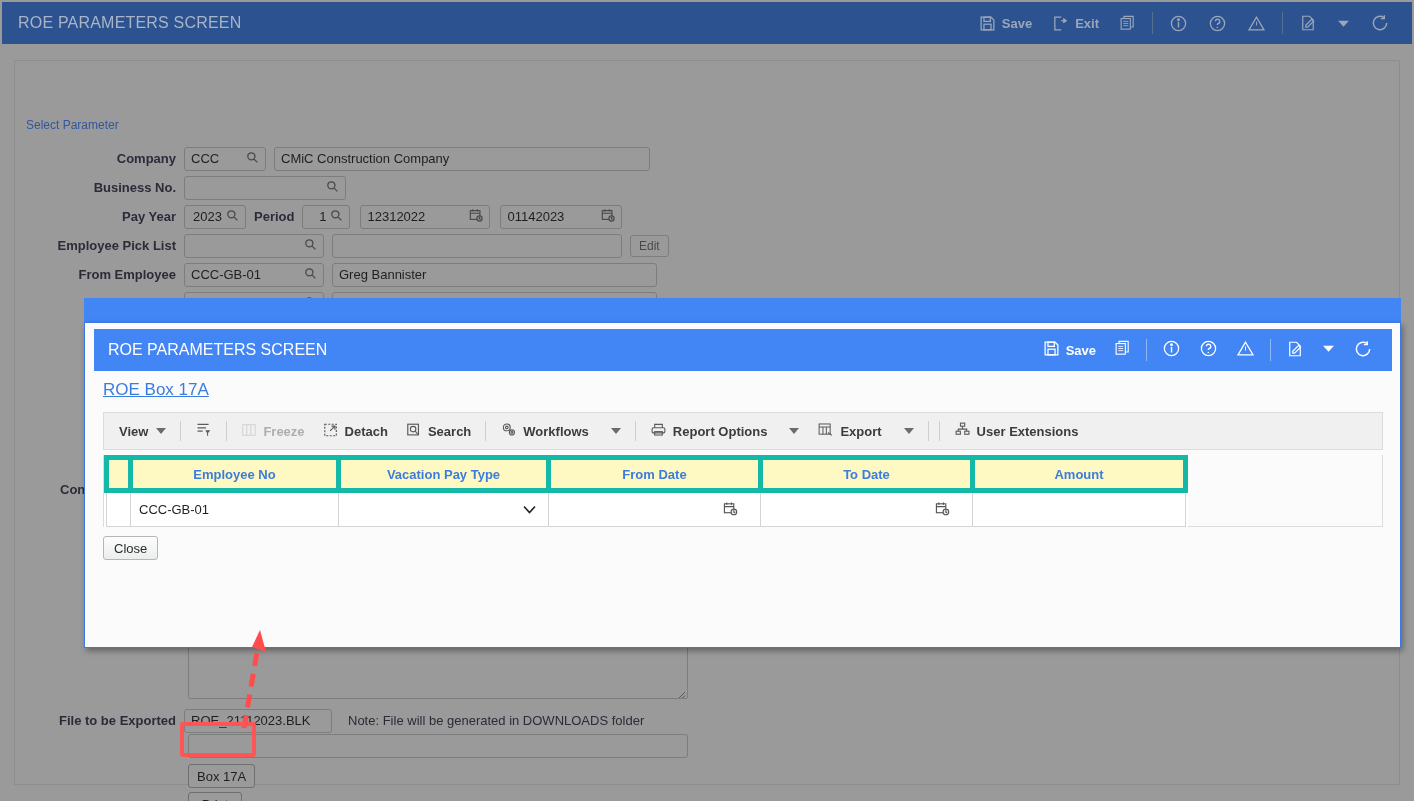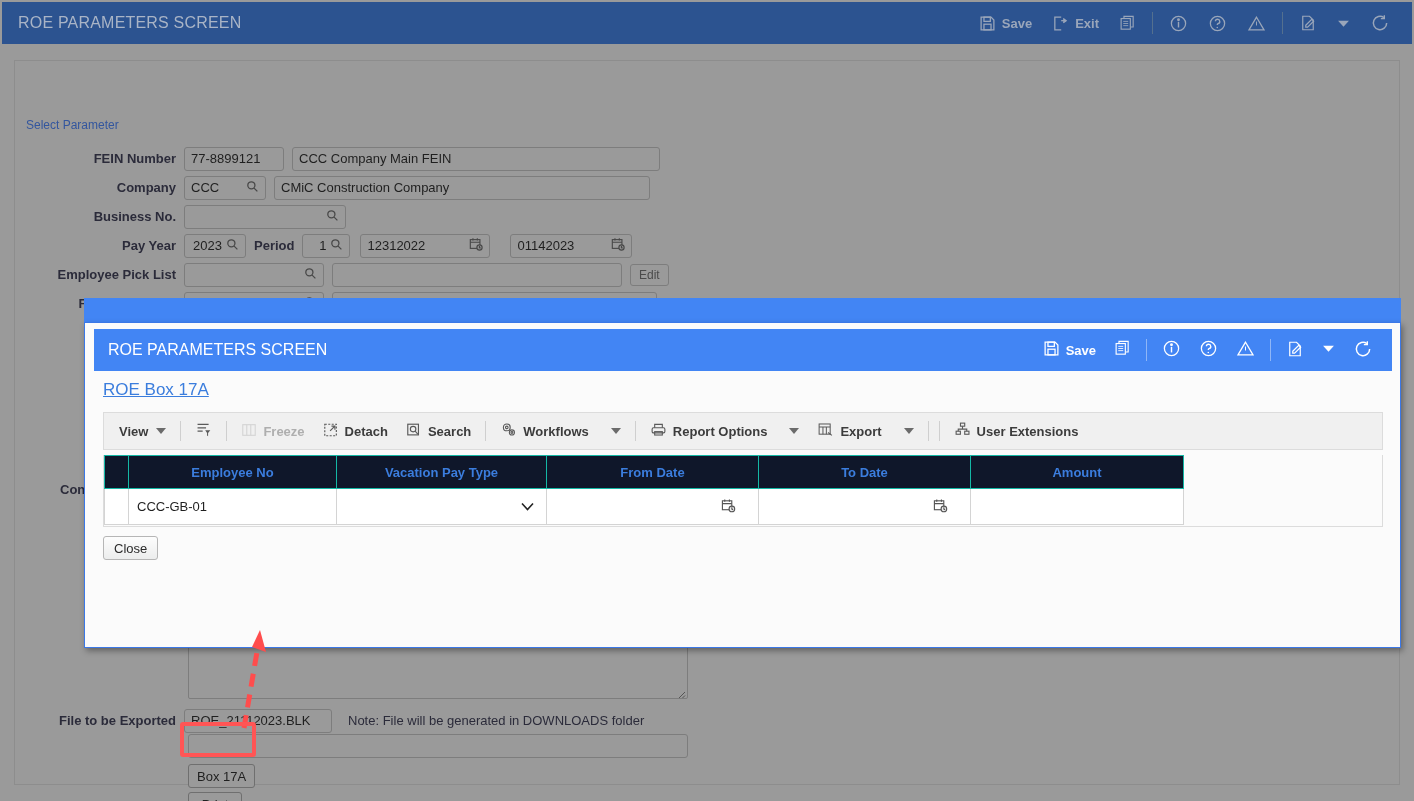--- a/index.html
+++ b/index.html
@@ -160,21 +160,21 @@
   }
 
   
   .grid-wrap {
     position: absolute; left: 103px; top: 455px; width: 1280px; height: 72px;
     background: #fbfbfb; border-left:1px solid #dcdcdc; border-right:1px solid #dcdcdc;
     border-bottom:1px solid #dcdcdc;
   }
   table.grid { border-collapse: collapse; table-layout: fixed; background: #fff; }
   table.grid th {
-    background: #0f172a; border: 1px solid #14b8a6;
+    background: #fef9c3; border: 5px solid #14b8a6;
     color: #3b7ddd; font-size: 13px; font-weight: bold; height: 33px;
     text-align: center; padding: 0 4px;
   }
   table.grid td {
     border: 1px solid #d4d4d4; height: 36px; background: #fff;
     font-size: 13px; color: #1f1f1f; padding: 0 8px; vertical-align: middle;
   }
   td.cell-sel { padding: 0 8px; position: relative; }
   td.cell-date { position: relative; }
   .cell-caret {
@@ -294,29 +294,20 @@
     </div>
   </div>
 
   <div class="page-body">
     <div class="panel"></div>
 
     <div class="panel-title">Select Parameter</div>
 
     <div class="form">
 
-      <div class="row">
-        <div class="lab">FEIN Number</div>
-        <div class="fld" style="width:100px">
-          <span class="val">77-8899121</span>
-        </div>
-        <div class="fld" style="width:368px;margin-left:8px">
-          <span class="val">CCC Company Main FEIN</span>
-        </div>
-      </div>
 
       <div class="row">
         <div class="lab">Company</div>
         <div class="fld" style="width:82px">
           <span class="val">CCC</span>
           <span class="ico">
             <svg width="13" height="13" viewBox="0 0 16 16" fill="none" stroke="#3a3a3a" stroke-width="1.6">
                 <circle cx="6.6" cy="6.6" r="4.4"></circle>
                 <path d="M10 10l4 4"></path>
               </svg>
@@ -365,21 +356,21 @@
           <span class="val">12312022</span>
           <span class="ico">
             <svg width="14" height="14" viewBox="0 0 16 16" fill="none" stroke="#3a3a3a" stroke-width="1.3">
               <rect x="1.5" y="3" width="11" height="10"></rect>
                 <path d="M1.5 6h11M4.5 1.5v2.5M9.5 1.5v2.5"></path>
               <circle cx="12" cy="12" r="3" fill="#8e8e8e" stroke="#3a3a3a"></circle>
                 <path d="M12 10.3v1.8l1.2.8"></path>
             </svg>
           </span>
         </div>
-        <div class="fld" style="width:122px;margin-left:20px">
+        <div class="fld" style="width:122px;margin-left:10px">
           <span class="val">01142023</span>
           <span class="ico">
             <svg width="14" height="14" viewBox="0 0 16 16" fill="none" stroke="#3a3a3a" stroke-width="1.3">
               <rect x="1.5" y="3" width="11" height="10"></rect>
                 <path d="M1.5 6h11M4.5 1.5v2.5M9.5 1.5v2.5"></path>
               <circle cx="12" cy="12" r="3" fill="#8e8e8e" stroke="#3a3a3a"></circle>
                 <path d="M12 10.3v1.8l1.2.8"></path>
             </svg>
           </span>
         </div>

